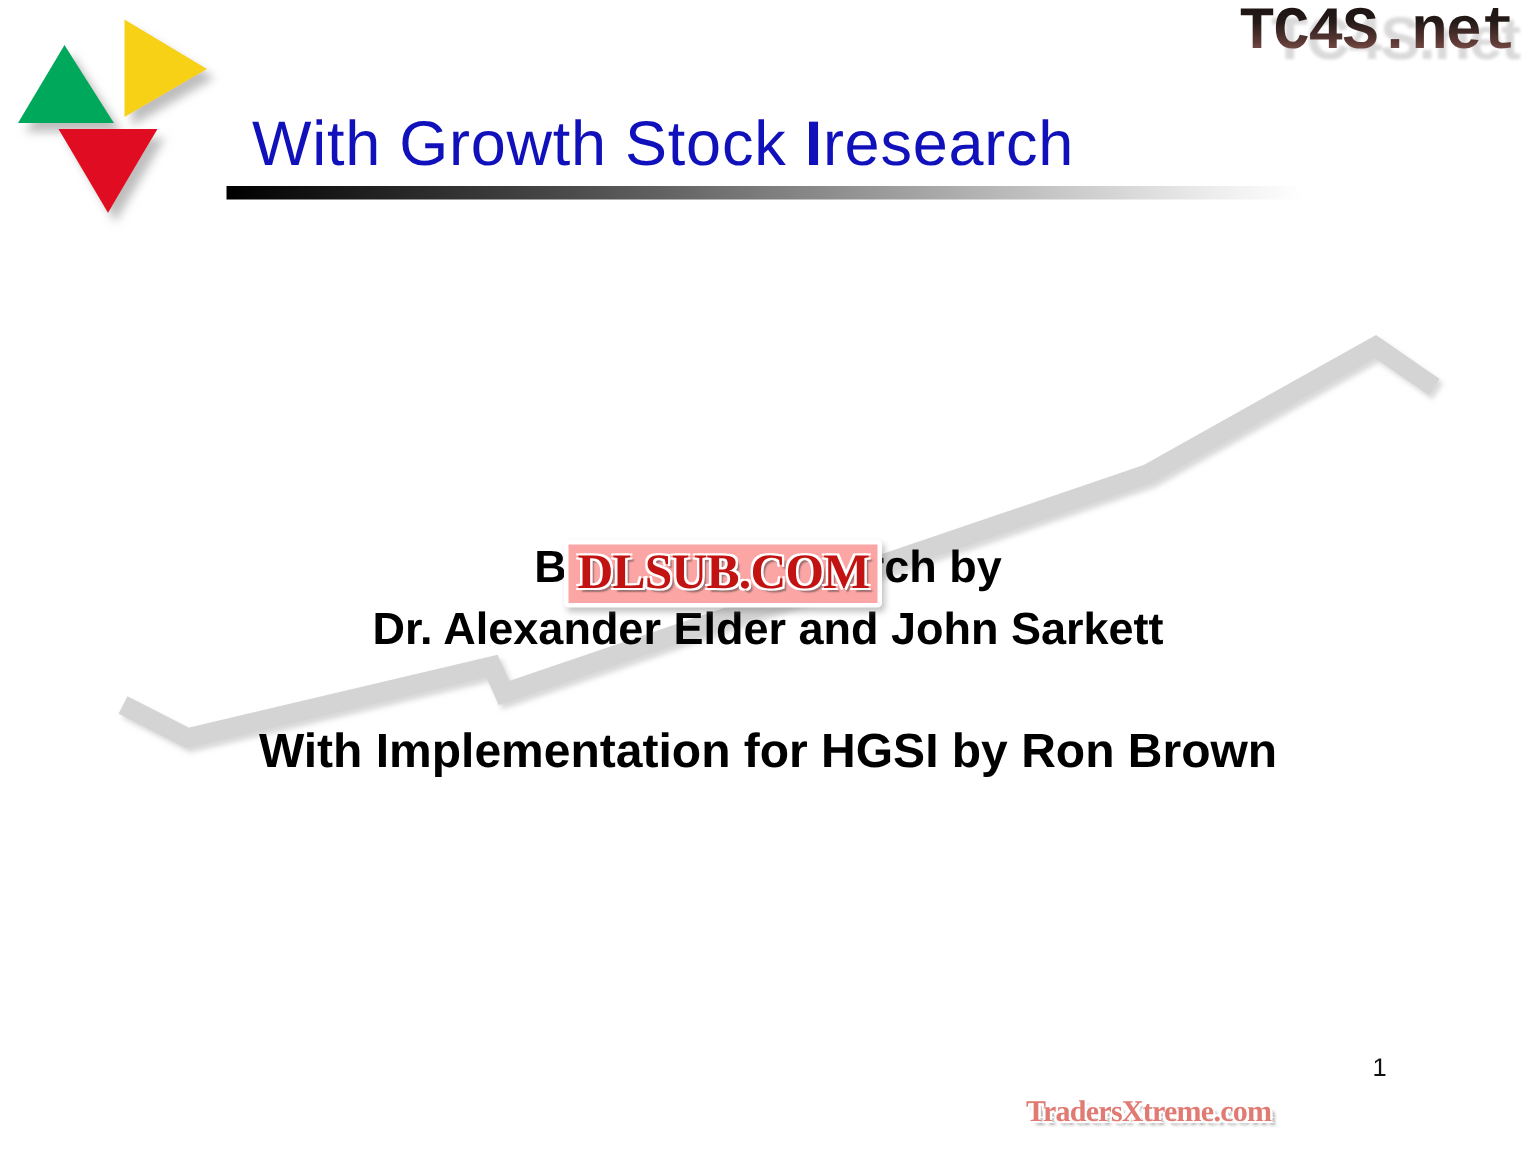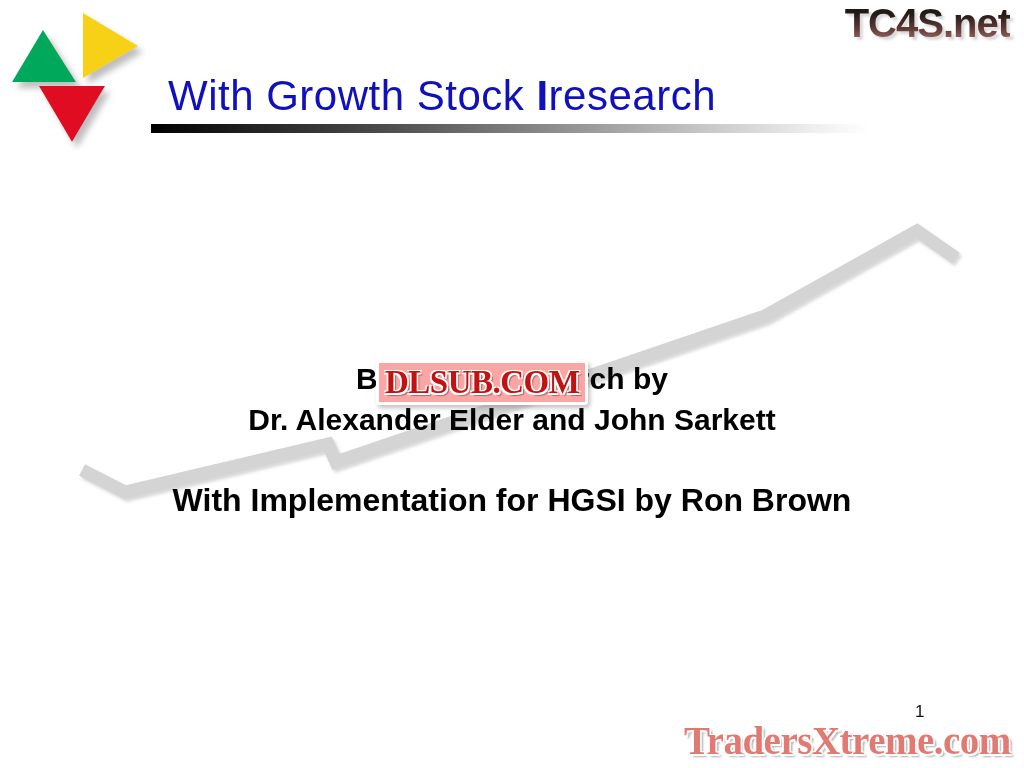--- a/index.html
+++ b/index.html
@@ -36,21 +36,21 @@
     top: 8px;
     width: 150px;
     height: 150px;
   }
 
   
   #brand-tc4s {
     position: absolute;
     right: 14px;
     top: 1px;
-    font-family: Liberation Sans, sans-serif;
+    font-family: Liberation Mono, monospace;
     font-weight: bold;
     font-size: 40px;
     letter-spacing: -1px;
     line-height: 44px;
     background: linear-gradient(to bottom, #1a1212 0%, #241a18 30%, #5e3a36 62%, #8a5b54 82%, #a97a72 100%);
     -webkit-background-clip: text;
     background-clip: text;
     color: transparent;
     -webkit-text-fill-color: transparent;
     text-shadow: none;
@@ -154,21 +154,21 @@
     color: #111111;
   }
 
   
   #brand-tx {
     position: absolute;
     left: 684px;
     top: 723px;
     font-family: "Liberation Serif", serif;
     font-weight: bold;
-    font-size: 39px;
+    font-size: 20px;
     line-height: 36px;
     letter-spacing: -0.5px;
     color: #e07a72;
     text-shadow:
       -1.5px -1.5px 0 #ffffff,
        1.5px -1.5px 0 #ffffff,
       -1.5px  1.5px 0 #ffffff,
        1.5px  1.5px 0 #ffffff,
        0 0 2px #ffffff,
        3px 3px 2px rgba(110,110,110,0.55);

